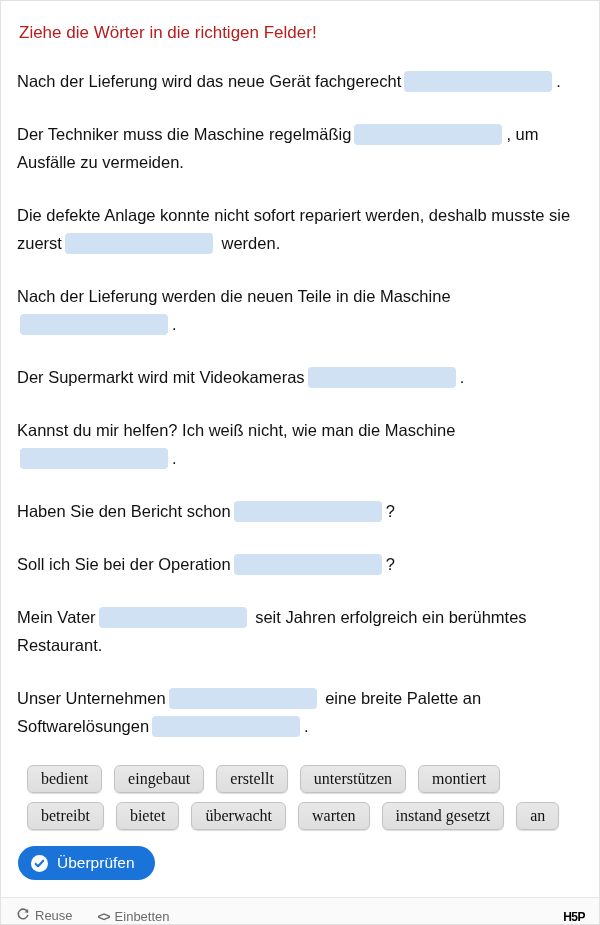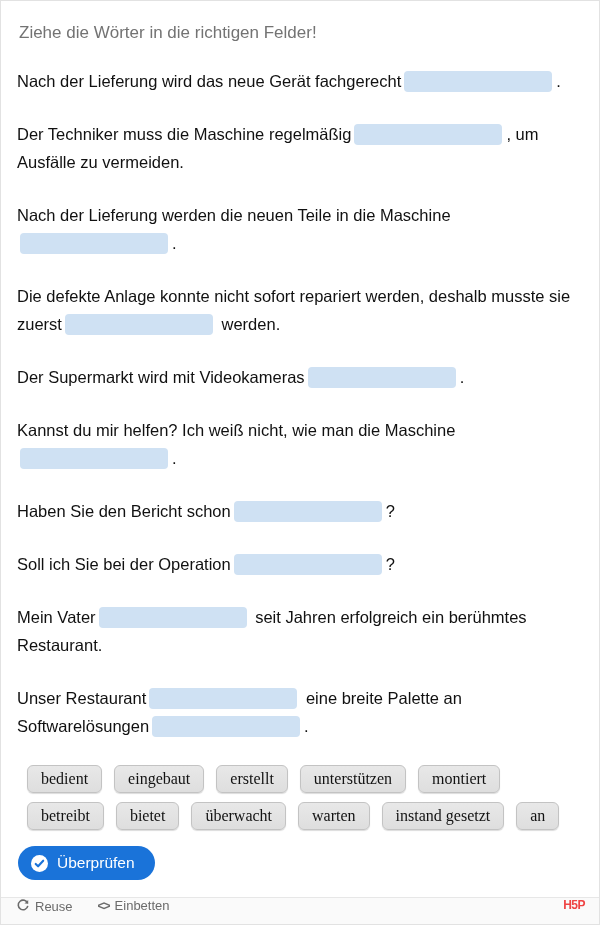--- a/index.html
+++ b/index.html
@@ -18,21 +18,21 @@
 
   .content {
     flex: 1;
     padding: 12px 16px 0 16px;
     overflow: hidden;
   }
 
   .task-title {
     font-size: 17px;
     font-weight: 400;
-    color: #737373;
+    color: #b91c1c;
     margin: 8px 0 22px 2px;
     line-height: 24px;
   }
 
   .sentence {
     font-size: 16.5px;
     color: #111;
     line-height: 28px;
     margin: 0 0 25px 0;
   }
@@ -84,21 +84,21 @@
     height: 34px;
   }
   .check-btn svg { display: block; }
 
   .h5p-footer {
     height: 27px;
     flex: 0 0 27px;
     background: #fafafa;
     border-top: 1px solid #e7e7e7;
     display: flex;
-    align-items: flex-start;
+    align-items: flex-end;
     padding: 0 14px 0 15px;
     color: #6b6b6b;
     font-size: 13px;
     margin-top: 16px;
   }
   .footer-action {
     display: inline-flex;
     align-items: center;
     gap: 5px;
     margin-right: 25px;
@@ -108,42 +108,42 @@
   .footer-action .embed-glyph {
     font-size: 12px;
     letter-spacing: -1px;
     font-weight: 700;
     color: #6b6b6b;
   }
   .footer-spacer { flex: 1; }
   .h5p-logo {
     font-weight: 700;
     font-size: 12px;
-    color: #ef4444;
+    color: #000000;
     letter-spacing: -0.5px;
     cursor: pointer;
   }
 </style>
 </head>
 <body>
 
 <div class="widget">
   <div class="content">
     <div class="task-title">Ziehe die Wörter in die richtigen Felder!</div>
     <div id="sentences">
         <p class="sentence"><span>Nach der Lieferung wird das neue Gerät fachgerecht</span><span class="blank"></span><span>.</span></p>
         <p class="sentence"><span>Der Techniker muss die Maschine regelmäßig</span><span class="blank"></span><span>, um Ausfälle zu vermeiden.</span></p>
+        <p class="sentence"><span>Die defekte Anlage konnte nicht sofort repariert werden, deshalb musste sie zuerst</span><span class="blank"></span><span> werden.</span></p>
         <p class="sentence"><span>Nach der Lieferung werden die neuen Teile in die Maschine</span><span class="blank"></span><span>.</span></p>
-        <p class="sentence"><span>Die defekte Anlage konnte nicht sofort repariert werden, deshalb musste sie zuerst</span><span class="blank"></span><span> werden.</span></p>
         <p class="sentence"><span>Der Supermarkt wird mit Videokameras</span><span class="blank"></span><span>.</span></p>
         <p class="sentence"><span>Kannst du mir helfen? Ich weiß nicht, wie man die Maschine</span><span class="blank"></span><span>.</span></p>
         <p class="sentence"><span>Haben Sie den Bericht schon</span><span class="blank"></span><span>?</span></p>
         <p class="sentence"><span>Soll ich Sie bei der Operation</span><span class="blank"></span><span>?</span></p>
         <p class="sentence"><span>Mein Vater</span><span class="blank"></span><span> seit Jahren erfolgreich ein berühmtes Restaurant.</span></p>
-        <p class="sentence"><span>Unser Restaurant</span><span class="blank"></span><span> eine breite Palette an Softwarelösungen</span><span class="blank"></span><span>.</span></p>
+        <p class="sentence"><span>Unser Unternehmen</span><span class="blank"></span><span> eine breite Palette an Softwarelösungen</span><span class="blank"></span><span>.</span></p>
       </div>
     <div class="word-bank" id="wordbank">
         <span class="chip">bedient</span>
         <span class="chip">eingebaut</span>
         <span class="chip">erstellt</span>
         <span class="chip">unterstützen</span>
         <span class="chip">montiert</span>
         <span class="chip">betreibt</span>
         <span class="chip">bietet</span>
         <span class="chip">überwacht</span>

